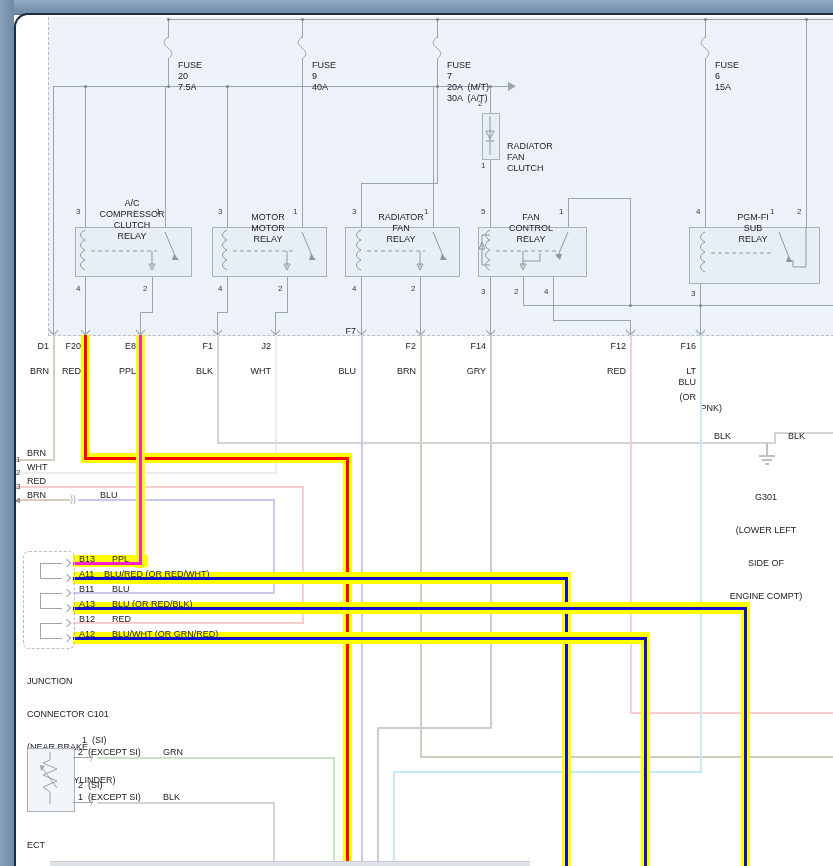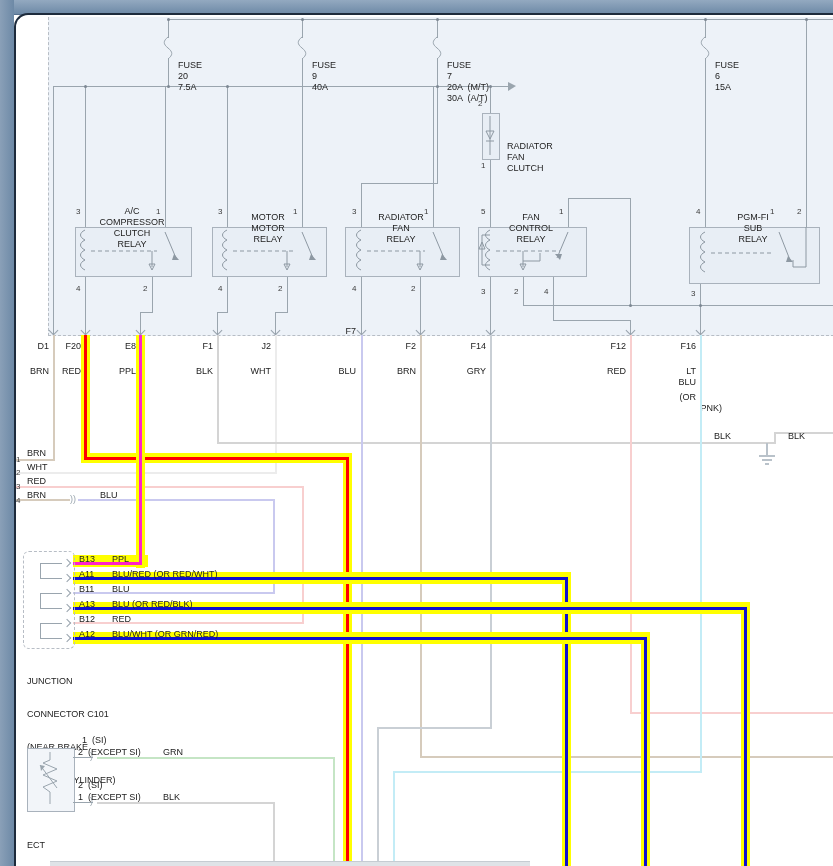--- a/index.html
+++ b/index.html
@@ -176,21 +176,21 @@
     <polyline points="45,34 62,34 62,26" fill="none" stroke="#8d98a2"></polyline>
   </svg>
   <svg style="left:689px;top:227px" width="129" height="55">
     <path d="M16 5 C10 8 10 12 16 15 C10 18 10 22 16 25 C10 28 10 32 16 35 C10 38 10 42 16 45" fill="none" stroke="#8d98a2"></path>
     <line x1="22" y1="26" x2="84" y2="26" stroke="#8d98a2" stroke-dasharray="4 3"></line>
     <line x1="90" y1="5" x2="101" y2="33" stroke="#8d98a2"></line>
       <polygon points="99,29 104,35 97,35" fill="#8d98a2"></polygon>
     <polyline points="117,0 117,40 104,40 104,33" fill="none" stroke="#8d98a2"></polyline>
   </svg>
 
-  <div class="lbl center" style="left:72px;top:184px;width:120px">
+  <div class="lbl center" style="left:72px;top:176px;width:120px">
     <span style="display:block">A/C</span><span style="display:block">COMPRESSOR</span><span style="display:block">CLUTCH</span><span style="display:block">RELAY</span></div>
   <div class="lbl center" style="left:208px;top:190px;width:120px">
     <span style="display:block">MOTOR</span><span style="display:block">MOTOR</span><span style="display:block">RELAY</span></div>
   <div class="lbl center" style="left:341px;top:190px;width:120px">
     <span style="display:block">RADIATOR</span><span style="display:block">FAN</span><span style="display:block">RELAY</span></div>
   <div class="lbl center" style="left:471px;top:190px;width:120px">
     <span style="display:block">FAN</span><span style="display:block">CONTROL</span><span style="display:block">RELAY</span></div>
   <div class="lbl center" style="left:693px;top:190px;width:120px">
     <span style="display:block">PGM-FI</span><span style="display:block">SUB</span><span style="display:block">RELAY</span></div>
 
@@ -333,20 +333,25 @@
   <span class="pin" style="left:16px;top:482px">3</span>
   <span class="pin" style="left:16px;top:496px">4</span>
   <span class="lbl" style="left:27px;top:448px">BRN</span>
   <span class="lbl" style="left:27px;top:462px">WHT</span>
   <span class="lbl" style="left:27px;top:476px">RED</span>
   <span class="lbl" style="left:27px;top:490px">BRN</span>
   <span class="lbl" style="left:100px;top:490px">BLU</span>
 
   <span class="lbl" style="left:714px;top:431px">BLK</span>
   <span class="lbl" style="left:788px;top:431px">BLK</span>
+  <div class="lbl center" style="left:716px;top:470px;width:100px">
+    <span style="display:block">G301</span>
+    <span style="display:block">(LOWER LEFT</span>
+    <span style="display:block">SIDE OF</span>
+    <span style="display:block">ENGINE COMPT)</span></div>
 
   <div class="w" style="left:23px;top:551px;width:50px;height:96px;border:1px dashed #b7bdc5;border-radius:6px"></div>
   <i class="w" style="left:40px;top:563px;width:1px;height:15px;background:#9aa5ae"></i>
   <i class="w" style="left:40px;top:563px;width:22px;height:1px;background:#9aa5ae"></i>
   <i class="w" style="left:40px;top:578px;width:22px;height:1px;background:#9aa5ae"></i>
   <i class="w" style="left:40px;top:593px;width:1px;height:15px;background:#9aa5ae"></i>
   <i class="w" style="left:40px;top:593px;width:22px;height:1px;background:#9aa5ae"></i>
   <i class="w" style="left:40px;top:608px;width:22px;height:1px;background:#9aa5ae"></i>
   <i class="w" style="left:40px;top:623px;width:1px;height:15px;background:#9aa5ae"></i>
   <i class="w" style="left:40px;top:623px;width:22px;height:1px;background:#9aa5ae"></i>
@@ -354,21 +359,21 @@
   <i class="jarr" style="left:64px;top:560px"></i>
     <i class="jarr" style="left:64px;top:575px"></i>
   <i class="jarr" style="left:64px;top:590px"></i>
     <i class="jarr" style="left:64px;top:605px"></i>
   <i class="jarr" style="left:64px;top:620px"></i>
     <i class="jarr" style="left:64px;top:635px"></i>
 
   <span class="lbl" style="left:79px;top:554px">B13</span>
   <span class="lbl" style="left:112px;top:554px">PPL</span>
   <span class="lbl" style="left:79px;top:569px">A11</span>
-  <span class="lbl" style="left:112px;top:569px">BLU/RED (OR RED/WHT)</span>
+  <span class="lbl" style="left:104px;top:569px">BLU/RED (OR RED/WHT)</span>
   <span class="lbl" style="left:79px;top:584px">B11</span>
   <span class="lbl" style="left:112px;top:584px">BLU</span>
   <span class="lbl" style="left:79px;top:599px">A13</span>
   <span class="lbl" style="left:112px;top:599px">BLU (OR RED/BLK)</span>
   <span class="lbl" style="left:79px;top:614px">B12</span>
   <span class="lbl" style="left:112px;top:614px">RED</span>
   <span class="lbl" style="left:79px;top:629px">A12</span>
   <span class="lbl" style="left:112px;top:629px">BLU/WHT (OR GRN/RED)</span>
   <div class="lbl" style="left:27px;top:654px">
     <span style="display:block">JUNCTION</span>

